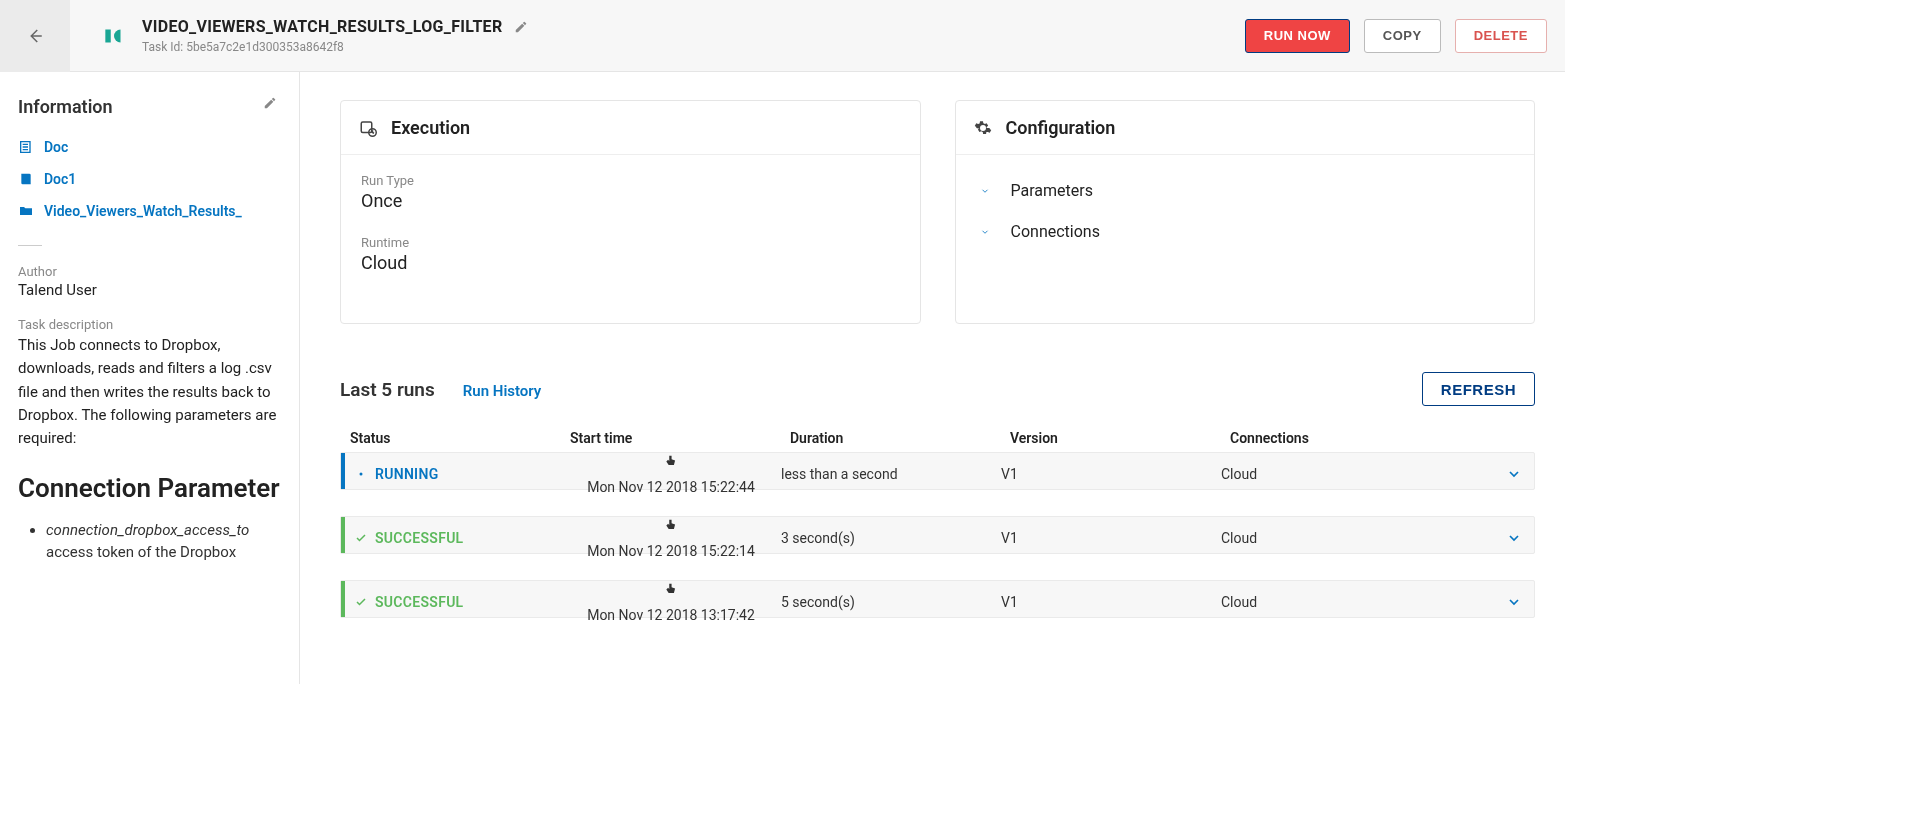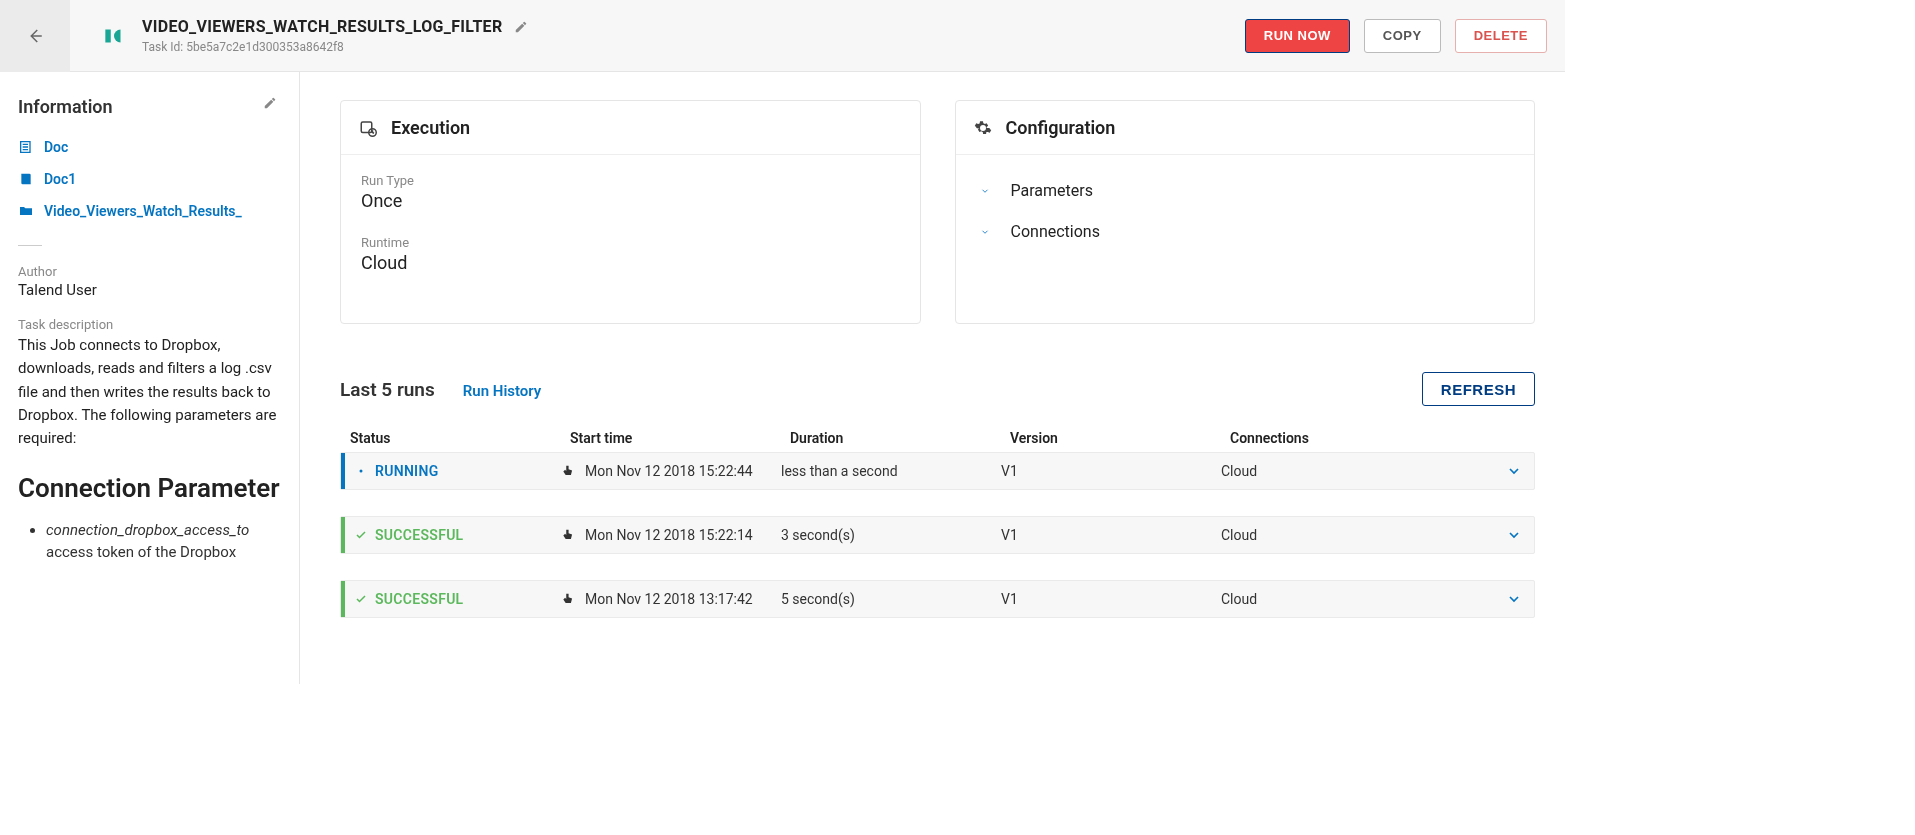--- a/index.html
+++ b/index.html
@@ -124,21 +124,21 @@
     height: 38px; margin-bottom: 26px; font-size: 14px; color: #333;
     position: relative;
   }
   .run-row .stripe { position: absolute; left: 0; top: 0; bottom: 0; width: 4px; }
   .stripe-running { background: #0675c1; }
   .stripe-success { background: #5cb85c; }
   .status-cell { display: flex; align-items: center; gap: 8px; padding-left: 14px; }
   .status-icon { width: 12px; height: 12px; }
   .status-running { color: #0675c1; font-weight: 600; letter-spacing: .3px; }
   .status-success { color: #5cb85c; font-weight: 600; letter-spacing: .3px; }
-  .time-cell { display: flex; align-items: center; gap: 10px; color: #333; }
+  .time-cell { display: flex; align-items: center; gap: 10px; color: #333; flex-direction: column; }
   .click-icon { width: 14px; height: 16px; fill: #333; }
   .expand-cell { display: flex; align-items: center; justify-content: center; cursor: pointer; }
   .chevron { width: 16px; height: 16px; fill: none; stroke: #0675c1; stroke-width: 2.5; }
 </style>
 </head>
 <body>
 
 <div class="app">
 
   <div class="header">

